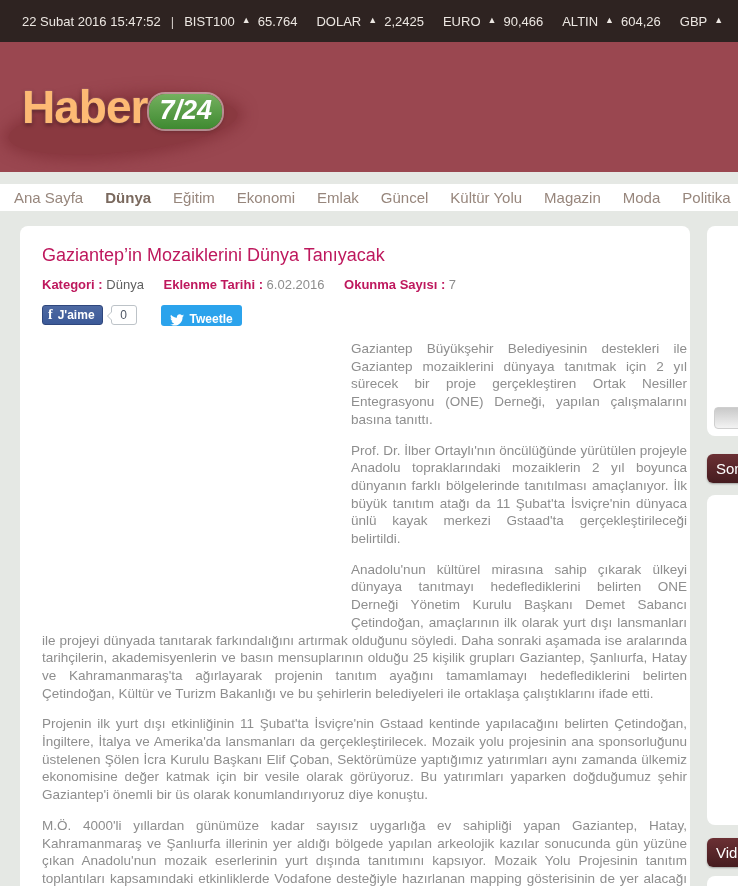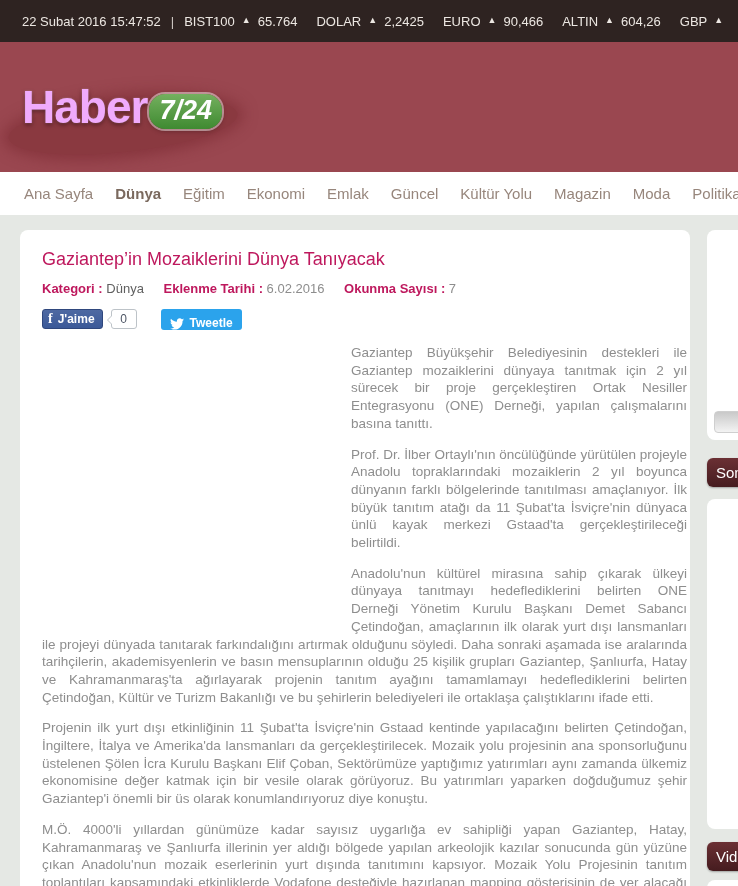--- a/index.html
+++ b/index.html
@@ -23,35 +23,35 @@
 
   
   .masthead { height:130px; background:#9a4750; position:relative; overflow:hidden; }
   .swoosh {
     position:absolute; left:8px; top:58px; width:230px; height:52px;
     background:#8a3940; border-radius:50%; transform:rotate(-6deg);
     box-shadow:0 0 14px 6px rgba(120,40,48,.55);
   }
   .logo { position:absolute; left:22px; top:38px; display:flex; align-items:center; }
   .logo-haber {
-    color:#f0abfc; font-size:46px; font-weight:bold; letter-spacing:-1px;
+    color:#fdba74; font-size:46px; font-weight:bold; letter-spacing:-1px;
     text-shadow:0 2px 4px rgba(40,10,12,.55), 0 0 2px rgba(255,255,255,.4);
   }
   .logo-badge {
     margin-left:2px; margin-top:8px;
     background:linear-gradient(#74b05f, #3f8a31);
     border-radius:16px; padding:1px 10px 3px;
     color:#fff; font-size:27px; font-weight:bold; font-style:italic;
     box-shadow:0 0 0 2px rgba(255,255,255,.45), 0 2px 5px rgba(40,10,12,.4);
   }
 
   
   .nav {
-    height:43px; background:#fff; display:flex; align-items:center;
-    padding-left:13px; white-space:nowrap; overflow:hidden;
+    height:27px; background:#fff; display:flex; align-items:center;
+    padding-left:3px; white-space:nowrap; overflow:hidden;margin-top:12px;
   }
   .nav-item {
     font-size:15px; color:#97867c; padding:0 11px; cursor:pointer;
   }
   .nav-item.active { color:#7a695e; font-weight:bold; }
 
   
   .content { display:flex; align-items:flex-start; padding:15px 0 0 20px; }
 
   .article-box {

